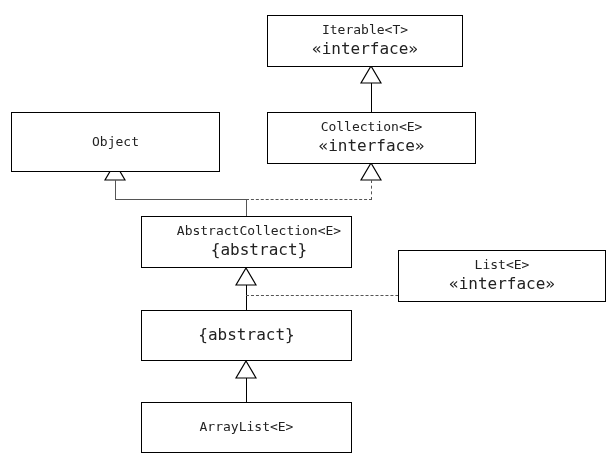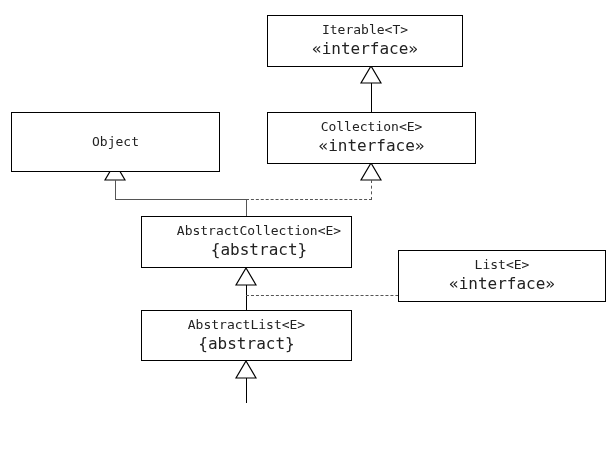--- a/index.html
+++ b/index.html
@@ -152,18 +152,20 @@
     <div class="uml-name">AbstractCollection&lt;E&gt;</div>
     <div class="uml-stereotype">{abstract}</div>
   </div>
 
   <div class="uml-class" style="left:398px; top:216px; width:208px; height:52px;margin-top:34px;">
     <div class="uml-name">List&lt;E&gt;</div>
     <div class="uml-stereotype">«interface»</div>
   </div>
 
   <div class="uml-class" style="left:141px; top:310px; width:211px; height:51px;">
-    <div class="uml-name">AbstractList&lt;E&gt;</div>
     <div class="uml-stereotype">{abstract}</div>
   </div>
 
+  <div class="uml-class" style="left:141px; top:402px; width:211px; height:51px;">
+    <div class="uml-name">ArrayList&lt;E&gt;</div>
+  </div>
 
 </div>
 
 </body></html>

